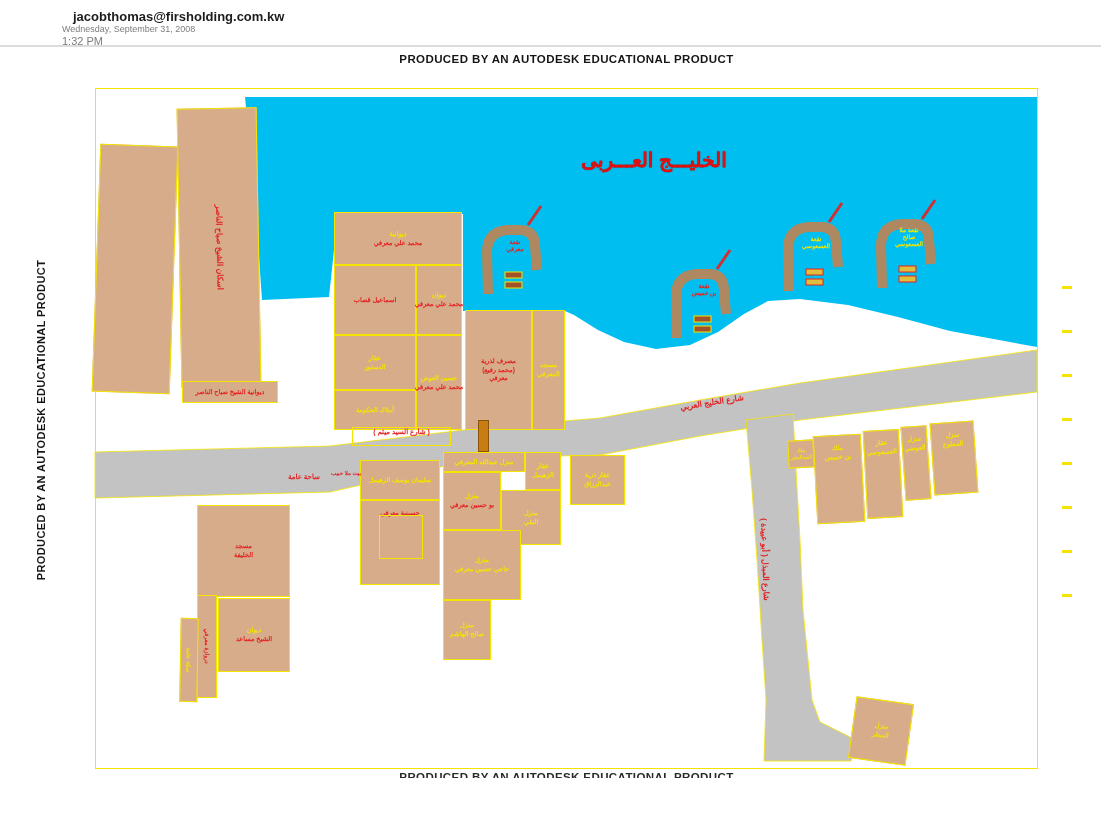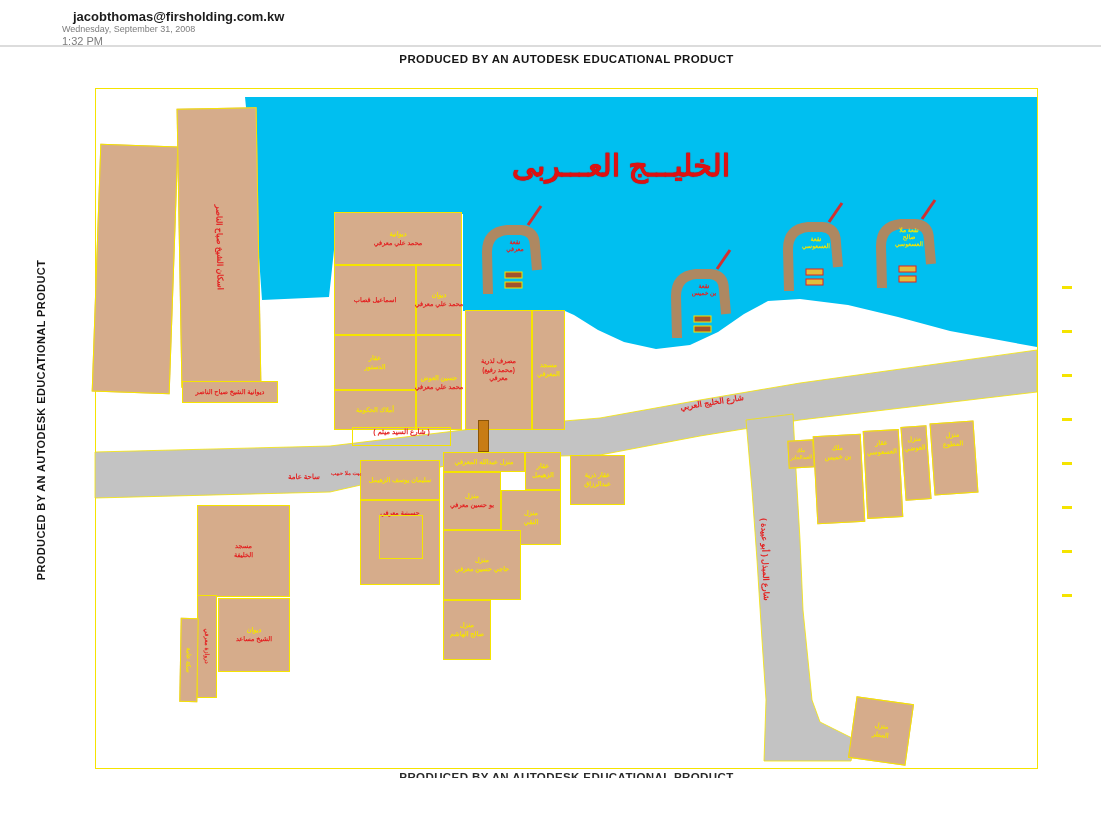--- a/index.html
+++ b/index.html
@@ -17,21 +17,21 @@
   #topbanner{left:95px;top:53px;width:943px;text-align:center;font-size:11.5px;font-weight:bold;
     color:#161616;letter-spacing:.4px;}
   #leftbanner{left:-258px;top:413px;width:600px;height:14px;text-align:center;font-size:11px;
     font-weight:bold;color:#161616;letter-spacing:.4px;transform:rotate(-90deg);}
   #bottombanner{left:95px;top:771px;width:943px;height:7px;overflow:hidden;text-align:center;
     font-size:11.5px;font-weight:bold;color:#2a2a2a;letter-spacing:.4px;line-height:13px;}
 
   
   #frame{left:95px;top:88px;width:941px;height:679px;border:1px solid #F5E400;}
   #mapsvg{left:0;top:0;}
-  #seatitle{left:578px;top:148px;width:152px;text-align:left;font-size:30px;font-weight:bold;
+  #seatitle{left:578px;top:148px;width:152px;text-align:center;font-size:20px;font-weight:bold;
     color:#DE1111;direction:rtl;white-space:nowrap;text-shadow:0 0 1px #a00;}
 
   .bld{position:absolute;background:#D6AC8B;border:1px solid #F5E400;box-sizing:border-box;
     display:flex;align-items:center;justify-content:center;flex-direction:column;}
   .bld.ltop{justify-content:flex-start;padding-top:8px;}
   .blbl{font-size:6.5px;line-height:1.35;text-align:center;direction:rtl;white-space:nowrap;font-weight:bold;}
   .r{color:#E32222;} .y{color:#F5E400;}
   .vert{transform:rotate(90deg);letter-spacing:1px;}
   .flabel{position:absolute;font-weight:bold;direction:rtl;text-align:center;white-space:nowrap;}
   .lblbox{border:1px solid #F5E400;}

